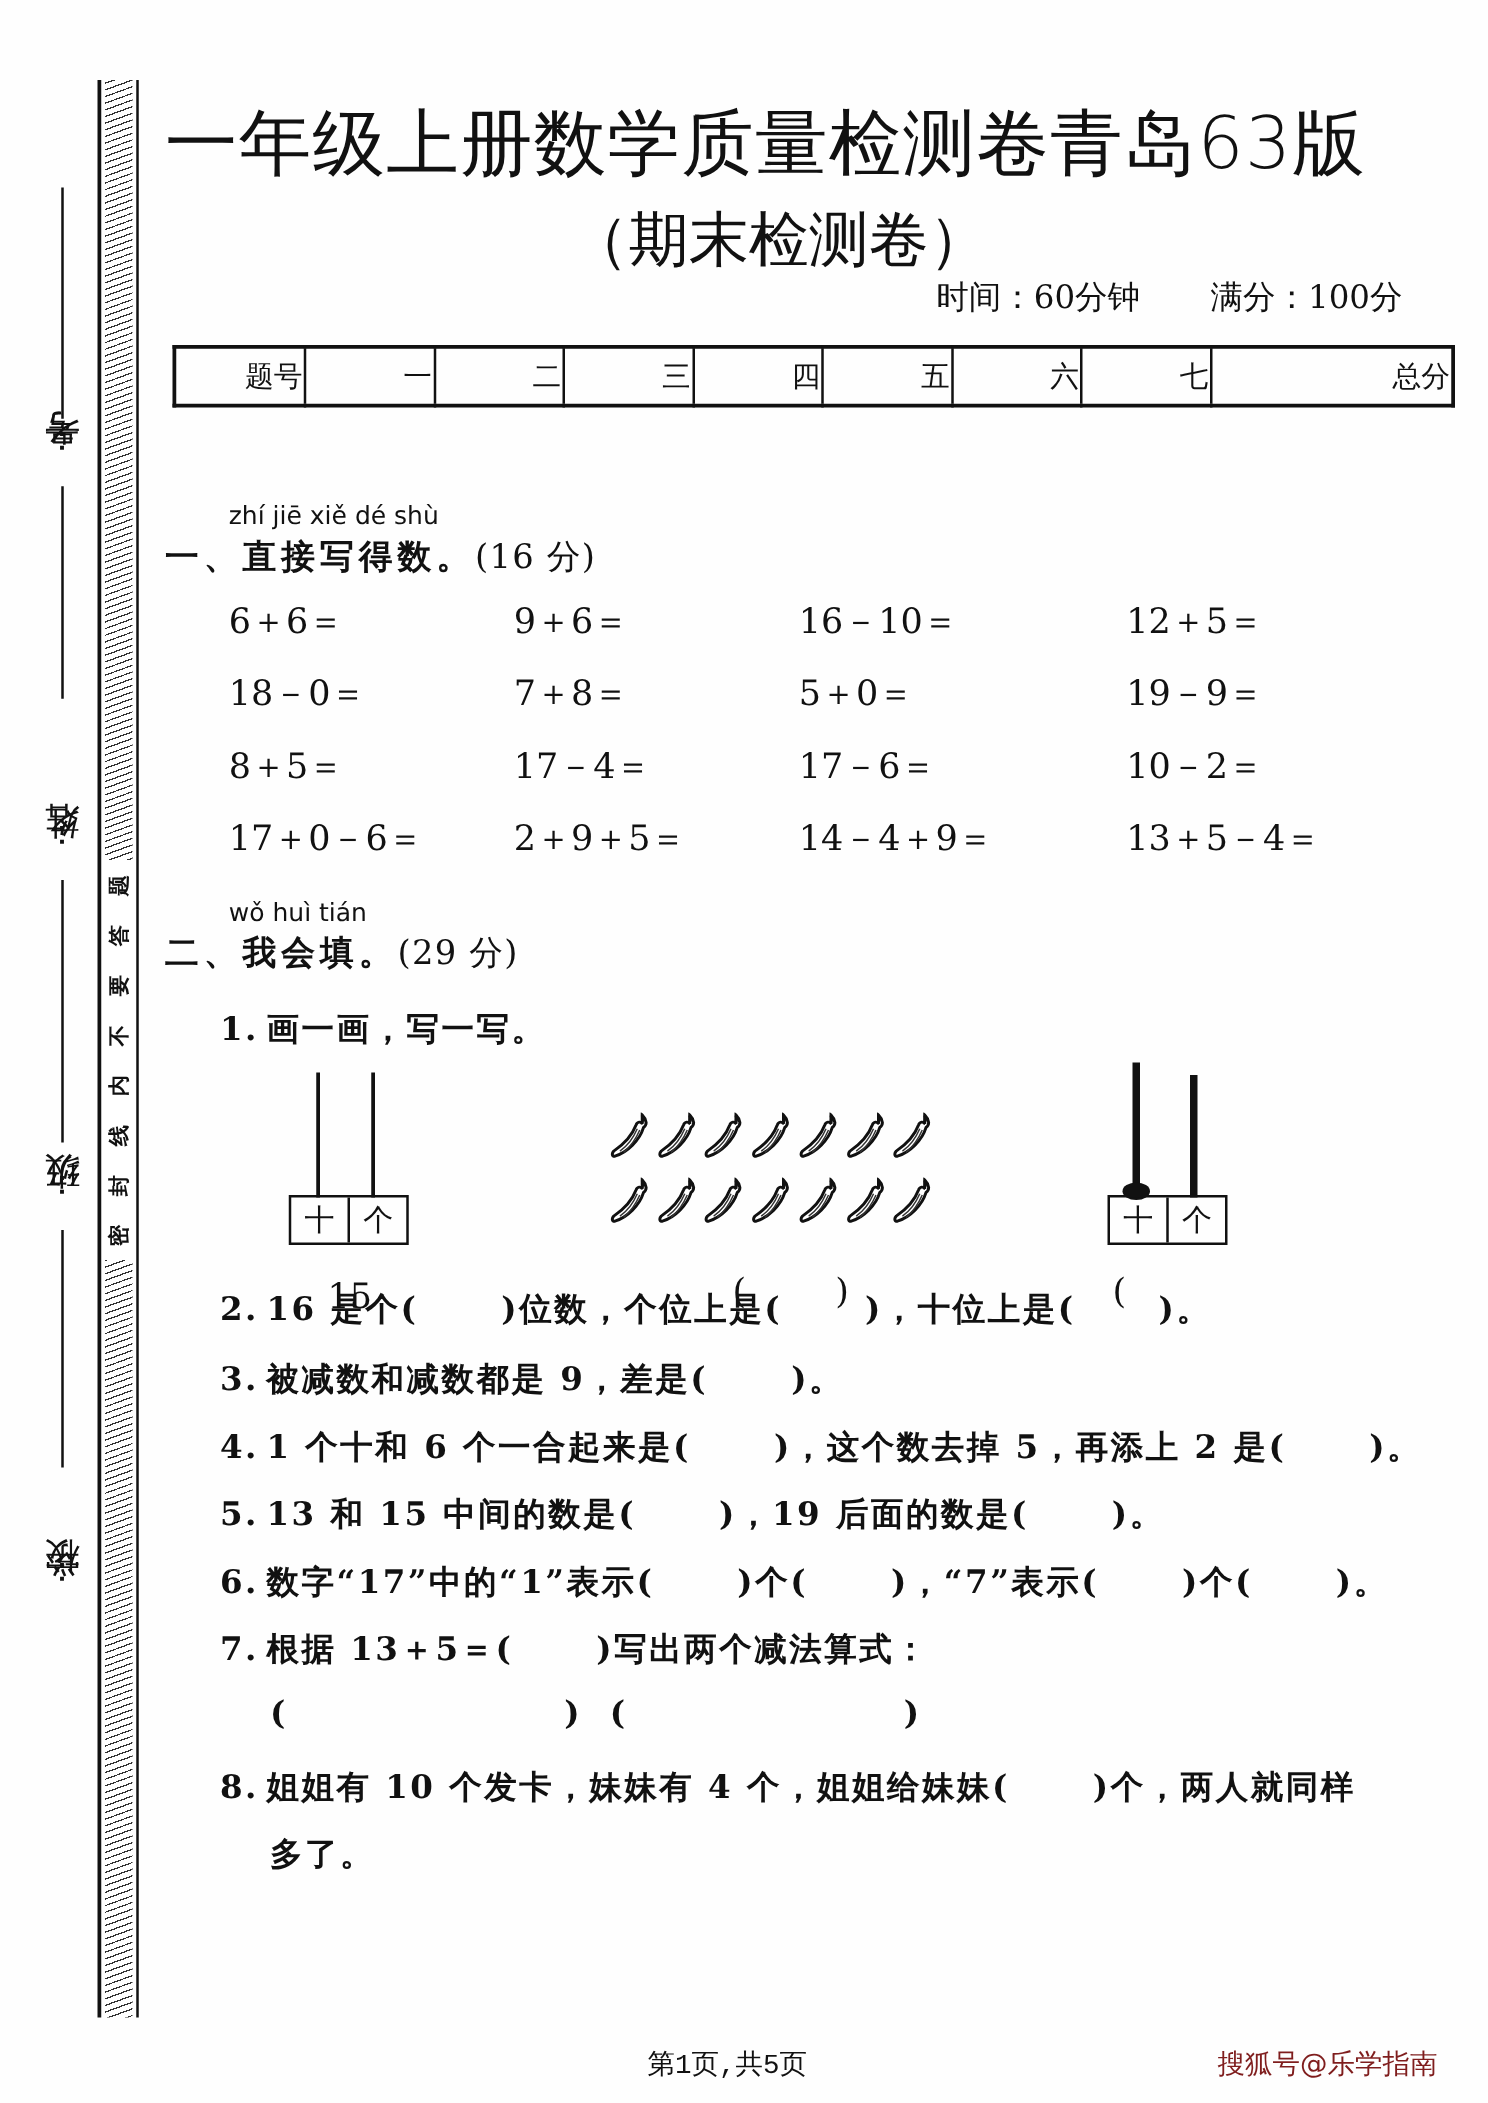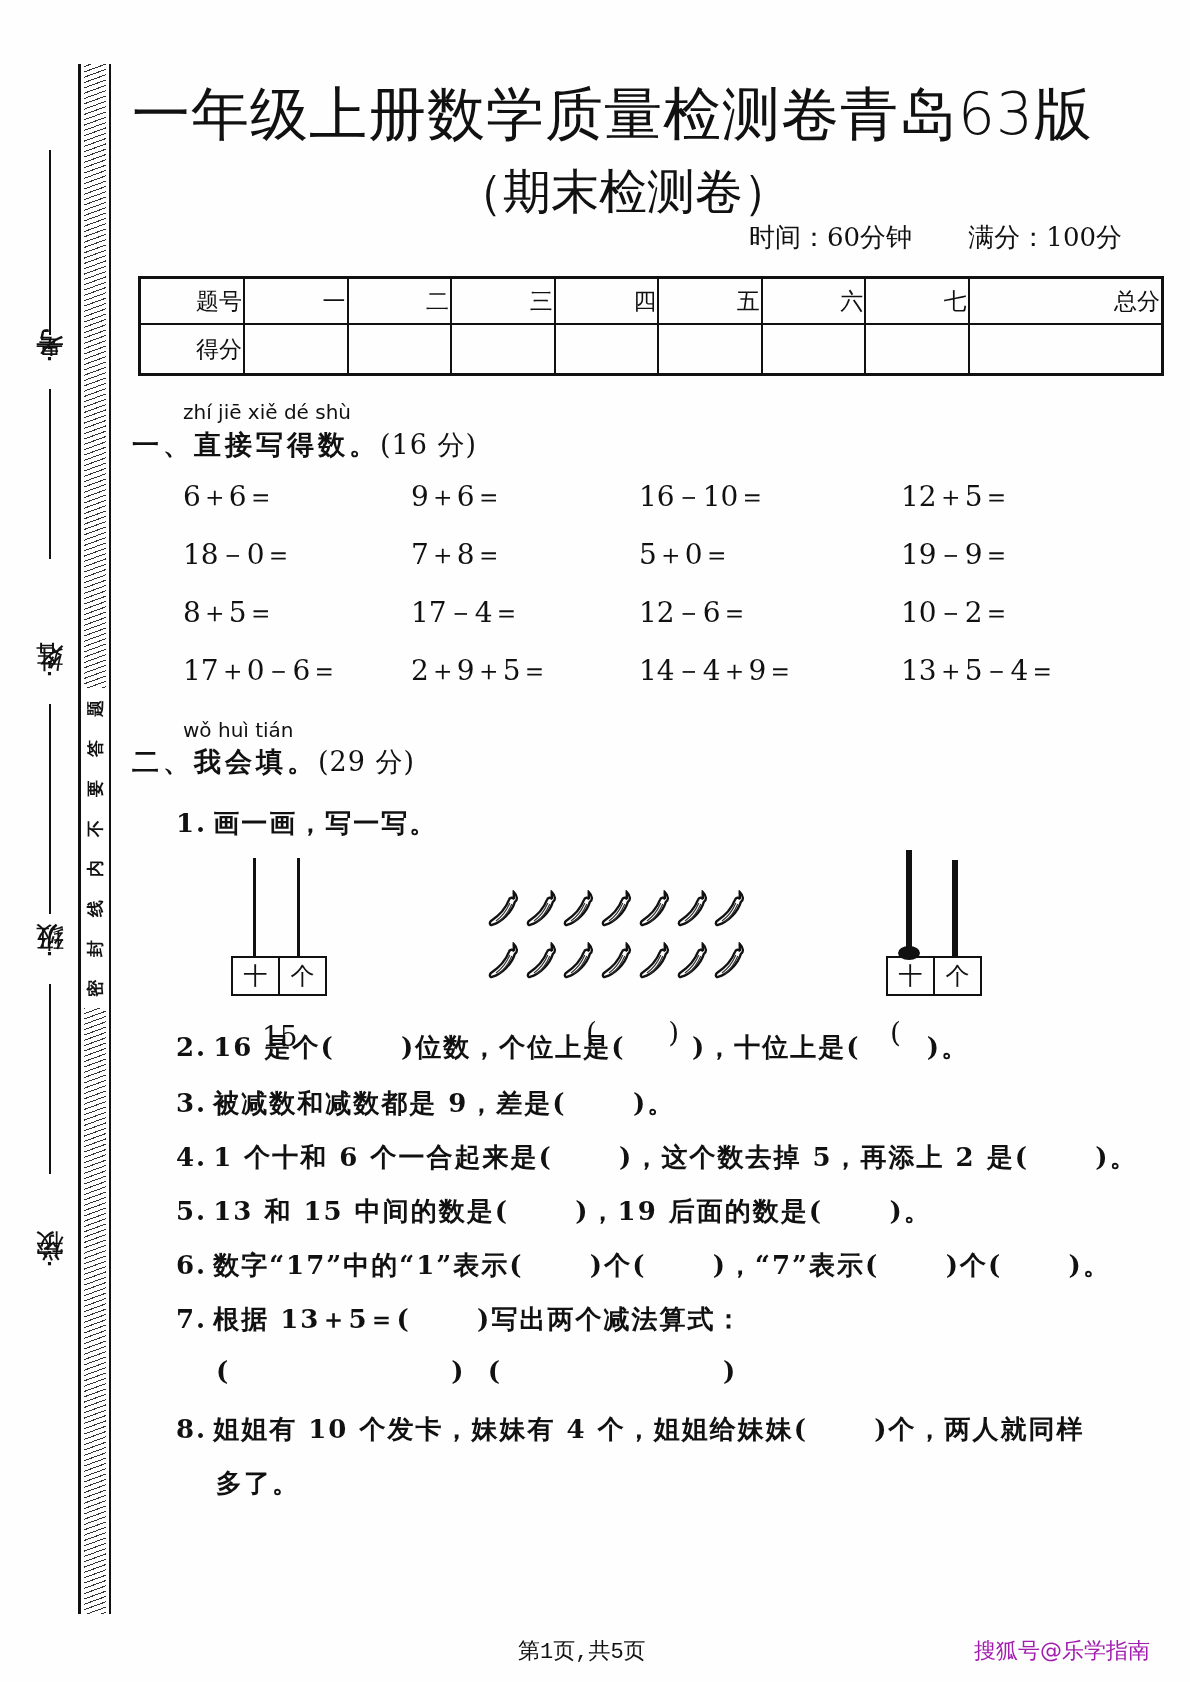--- a/index.html
+++ b/index.html
@@ -53,21 +53,21 @@
   .abacus-box span + span { border-left: 2px solid #111; }
   .bead { position: absolute; width: 22px; height: 14px; border-radius: 50%; background: #111; bottom: 36px; }
 
   .peppers { position: absolute; left: 488px; top: 890px; width: 260px; }
   .pepper-row { display: flex; gap: 4px; margin-bottom: 14px; }
   .pepper { width: 34px; height: 38px; }
 
   .ans-text { position: absolute; font-size: 28px; }
 
   .page-num { position: absolute; left: 518px; top: 1636px; font-family: Liberation Mono, monospace; font-size: 22px; }
-  .watermark { position: absolute; right: 40px; top: 1636px; font-family: "DejaVu Sans", sans-serif; font-size: 22px; color: #a21caf; }
+  .watermark { position: absolute; right: 40px; top: 1636px; font-family: "DejaVu Sans", sans-serif; font-size: 22px; color: #7f1d1d; }
 </style>
 </head>
 <body>
 
 <div class="margin-border-outer"></div>
 <div class="hatch"></div>
 <div class="margin-border-inner"></div>
 <div class="seal-words">
   <span>密</span>
   <span>封</span>
@@ -112,50 +112,39 @@
     <td>题号</td>
     <td>一</td>
     <td>二</td>
     <td>三</td>
     <td>四</td>
     <td>五</td>
     <td>六</td>
     <td>七</td>
     <td>总分</td>
   </tr>
-  <tr>
-    <td>得分</td>
-    <td></td>
-    <td></td>
-    <td></td>
-    <td></td>
-    <td></td>
-    <td></td>
-    <td></td>
-    <td></td>
-  </tr>
 </tbody>
   </table>
 
 <div class="pinyin" style="left:183px; top:400px;">zhí jiē xiě dé shù</div>
 <div class="sec-title" style="left:132px; top:427px;">
   <span>一、直接写得数。</span><span class="score-pts">(16 分)</span>
 </div>
 <div class="calc-grid" id="calc-grid">
     <div class="calc">6＋6＝</div>
     <div class="calc">9＋6＝</div>
     <div class="calc">16－10＝</div>
     <div class="calc">12＋5＝</div>
     <div class="calc">18－0＝</div>
     <div class="calc">7＋8＝</div>
     <div class="calc">5＋0＝</div>
     <div class="calc">19－9＝</div>
     <div class="calc">8＋5＝</div>
     <div class="calc">17－4＝</div>
-    <div class="calc">12－6＝</div>
+    <div class="calc">17－6＝</div>
     <div class="calc">10－2＝</div>
     <div class="calc">17＋0－6＝</div>
     <div class="calc">2＋9＋5＝</div>
     <div class="calc">14－4＋9＝</div>
     <div class="calc">13＋5－4＝</div>
   </div>
 
 <div class="pinyin" style="left:183px; top:718px;">wǒ huì tián</div>
 <div class="sec-title" style="left:132px; top:744px;">
   <span>二、我会填。</span><span class="score-pts">(29 分)</span>

